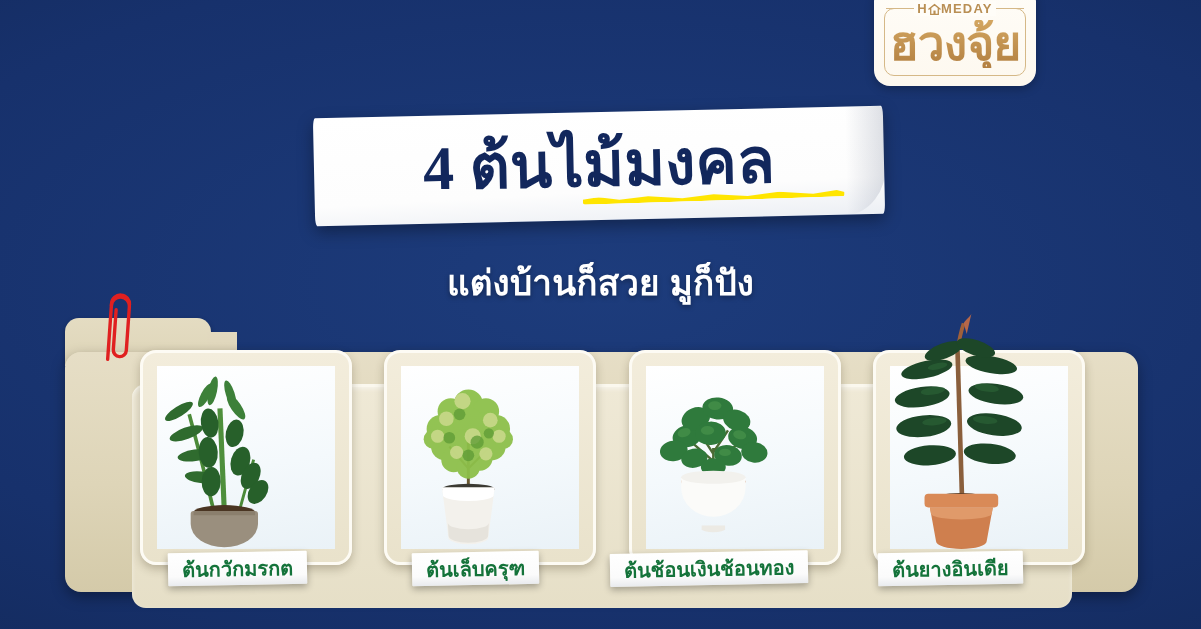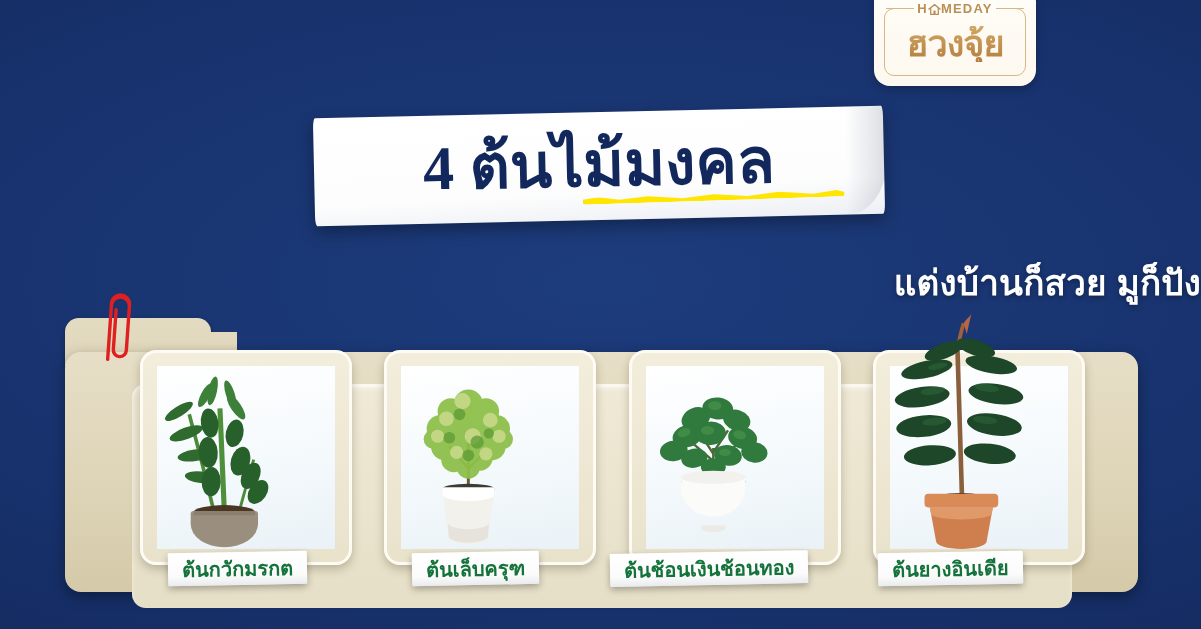--- a/index.html
+++ b/index.html
@@ -35,21 +35,21 @@
   .logo-top .rule{ width:22px; height:1.3px; background:#d5b887; }
   .homeday{
     display:flex; align-items:center; gap:0px;
     font-size:13px; letter-spacing:1.2px; font-weight:700;
     color:#b98f54; font-family:"Liberation Sans",sans-serif;
     background:#fffdf8; padding:0 3px; position:relative; z-index:2;
   }
   .house-o{ display:inline-block; width:13px; height:13px; position:relative; top:1px; }
   .thai-logo{
     position:relative; z-index:2; margin-top:16px;
-    font-size:36px; font-weight:700; color:#bd8f4f;
+    font-size:48px; font-weight:700; color:#bd8f4f;
     font-family:"Liberation Sans",sans-serif; line-height:1;
     letter-spacing:-1px;
     background:linear-gradient(180deg,#d3a661 0%,#b27f41 100%);
     -webkit-background-clip:text; background-clip:text; color:transparent;
   }
 
   
   .title-banner{
     position:absolute; left:314px; top:112px; width:570px; height:108px;
     background:linear-gradient(178deg,#ffffff 0%,#fdfdfd 70%,#eceff4 100%);
@@ -69,21 +69,21 @@
   }
   .title-underline{
     position:absolute; left:268px; bottom:17px; width:262px; height:7px;
     background:#ffe500; transform:rotate(-0.6deg);
     border-radius:3px;
     clip-path:polygon(0 30%,6% 0,14% 45%,25% 8%,38% 52%,50% 10%,63% 50%,75% 6%,88% 48%,97% 8%,100% 40%,100% 100%,0 100%);
   }
 
   
   .subtitle{
-    position:absolute; left:0; right:0; top:255px; text-align:right;
+    position:absolute; left:0; right:0; top:255px; text-align:center;
     font-size:35px; font-weight:700; color:#ffffff;
     font-family:"Liberation Sans",sans-serif; letter-spacing:.2px;
     text-shadow:0 2px 5px rgba(0,0,0,.35);
   }
 
   
   .folder{
     position:absolute; left:65px; top:318px; width:1073px; height:274px;
   }
   .folder-tab{

